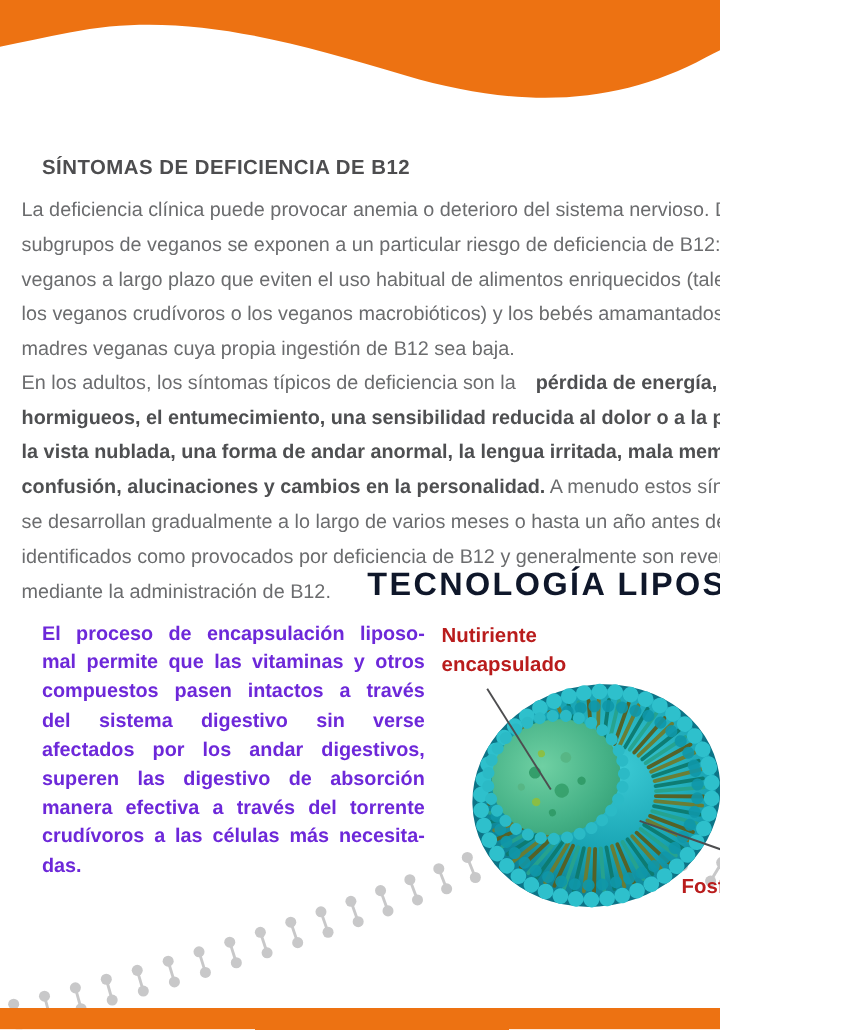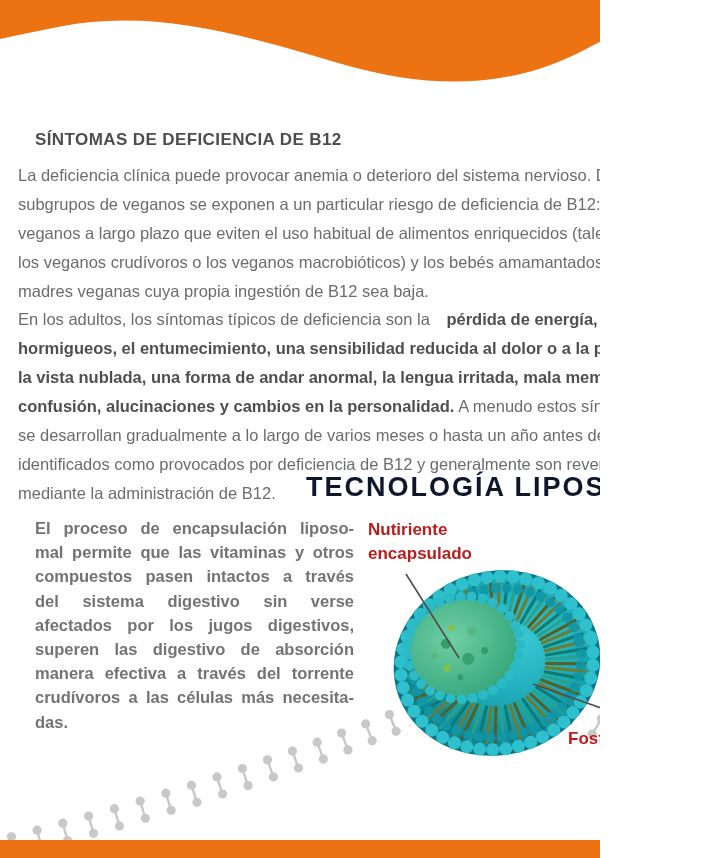--- a/index.html
+++ b/index.html
@@ -26,21 +26,21 @@
   #p1{top:144px;}
   #p2{top:288px;}
   .para b{color:#4E4F51;font-weight:700;margin-left:12px;}
   .h-big{
     left:33px;top:454px;width:660px;
     font-size:27px;font-weight:700;color:#0f172a;letter-spacing:2px;text-align:right;
   }
   
   .col-left{
     left:35px;top:516px;width:319px;
-    font-size:16.5px;font-weight:700;color:#737373;line-height:24.2px;
+    font-size:16.5px;font-weight:700;color:#6d28d9;line-height:24.2px;
   }
   .col-left .tline{text-align:justify;text-align-last:justify;-moz-text-align-last:justify;}
   .col-left .tline:last-child{text-align-last:left;-moz-text-align-last:left;}
   .diagram-label{
     font-size:17px;font-weight:700;color:#b91c1c;line-height:23.5px;
   }
   #label-nutrient{left:368px;top:518px;width:130px;}
   #label-phospholipid{left:568px;top:727px;width:120px;}
   #artwork{left:0;top:0;width:704px;height:858px;pointer-events:none;}
 </style>
@@ -255,21 +255,21 @@
 
   <p class="abs para" id="p2"><span>En los adultos, los síntomas típicos de deficiencia son la </span><b>pérdida de energía, los hormigueos, el entumecimiento, una sensibilidad reducida al dolor o a la presión, la vista nublada, una forma de andar anormal, la lengua irritada, mala memoria, confusión, alucinaciones y cambios en la personalidad.</b><span> A menudo estos síntomas se desarrollan gradualmente a lo largo de varios meses o hasta un año antes de ser identificados como provocados por deficiencia de B12 y generalmente son reversibles mediante la administración de B12.</span></p>
 
   <h1 class="abs h-big">TECNOLOGÍA LIPOSOMAL</h1>
 
   <div class="abs col-left">
       <div class="tline">El proceso de encapsulación liposo-</div>
       <div class="tline">mal permite que las vitaminas y otros</div>
       <div class="tline">compuestos pasen intactos a través</div>
       <div class="tline">del sistema digestivo sin verse</div>
-      <div class="tline">afectados por los jugos digestivos,</div>
+      <div class="tline">afectados por los andar digestivos,</div>
       <div class="tline">superen las digestivo de absorción</div>
       <div class="tline">manera efectiva a través del torrente</div>
       <div class="tline">crudívoros a las células más necesita-</div>
       <div class="tline">das.</div>
     </div>
 
   <div class="abs diagram-label" id="label-nutrient">
     <div>Nutiriente</div>
     <div>encapsulado</div>
   </div>

